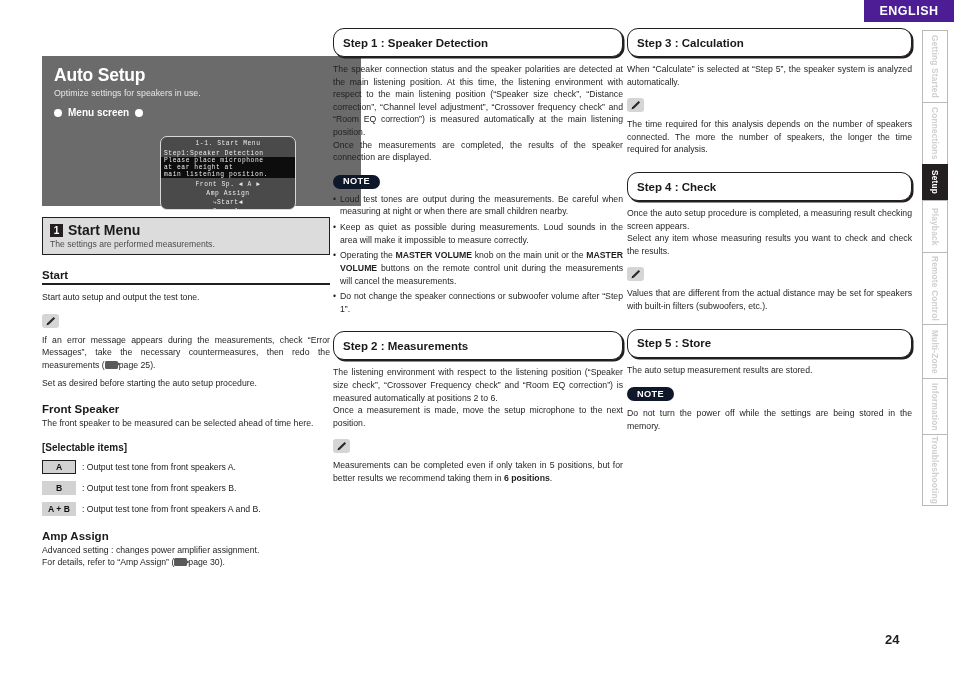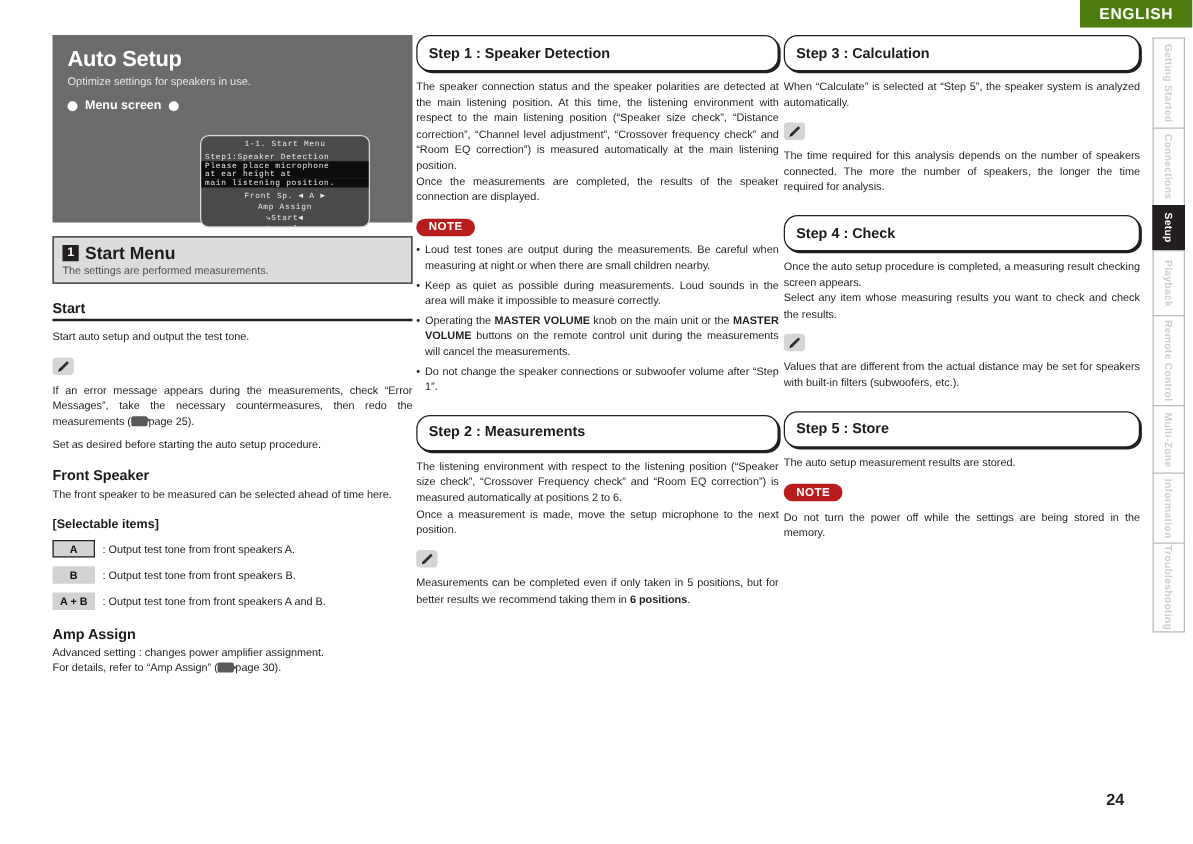--- a/index.html
+++ b/index.html
@@ -6,21 +6,21 @@
   body{
     width:954px;height:675px;background:#ffffff;
     font-family:"Liberation Sans", sans-serif;
     color:#1a1a1a;position:relative;overflow:hidden;
   }
   .page{position:absolute;inset:0;}
 
   
   .lang-bar{
     position:absolute;top:0;left:864px;width:90px;height:22px;
-    background:#4d7c0f;color:#ffffff;
+    background:#4c1d95;color:#ffffff;
     font-size:12.5px;font-weight:bold;letter-spacing:.5px;
     display:flex;align-items:center;justify-content:center;
   }
 
   
   .tabstrip{position:absolute;left:922px;top:30px;width:26px;}
   .vtab{
     width:26px;box-sizing:border-box;
     border:1px solid #b9b9b9;border-bottom:none;
     background:#ffffff;color:#cfcfcf;
@@ -34,21 +34,21 @@
   
   .col{position:absolute;top:28px;}
   .col1{left:42px;width:288px;}
   .col2{left:333px;width:290px;}
   .col3{left:627px;width:285px;}
 
   
   .hero{
     background:#6b6b6b;color:#ffffff;
     padding:9px 12px 12px 12px;box-sizing:border-box;
-    width:288px;height:150px;position:relative;
+    width:319px;height:150px;position:relative;margin-top:28px;
   }
   .hero h1{margin:0;font-size:17.5px;font-weight:bold;letter-spacing:-.2px;}
   .hero .sub{margin-top:2px;font-size:8.8px;color:#e6e6e6;}
   .menuscreen-row{
     margin-top:9px;display:flex;align-items:center;gap:6px;
     font-size:10px;font-weight:bold;color:#ffffff;
   }
   .dot{width:8px;height:8px;border-radius:50%;background:#ffffff;display:inline-block;}
 
   
@@ -127,21 +127,21 @@
     height:29px;display:flex;align-items:center;
     padding:0 9px;box-sizing:border-box;
     font-size:11.5px;font-weight:bold;
     box-shadow:1.5px 1.5px 0 #231f20;
     background:#ffffff;
   }
   .stephead.mt{margin-top:16px;}
 
   
   .notepill{
-    background:#b91c1c;color:#ffffff;border-radius:9px;
+    background:#0f172a;color:#ffffff;border-radius:9px;
     font-size:9.2px;font-weight:bold;letter-spacing:.4px;
     padding:1.5px 10px 2.5px 10px;display:inline-block;margin-top:11px;text-align:right;
   }
   ul.notes{margin:4px 0 0 0;padding:0;list-style:none;}
   ul.notes li{
     font-size:8.7px;line-height:1.45;text-align:justify;
     padding-left:7px;position:relative;margin-top:3px;color:#1f1f1f;
   }
   ul.notes li::before{
     content:"\2022";position:absolute;left:0;top:0;font-size:8.7px;

